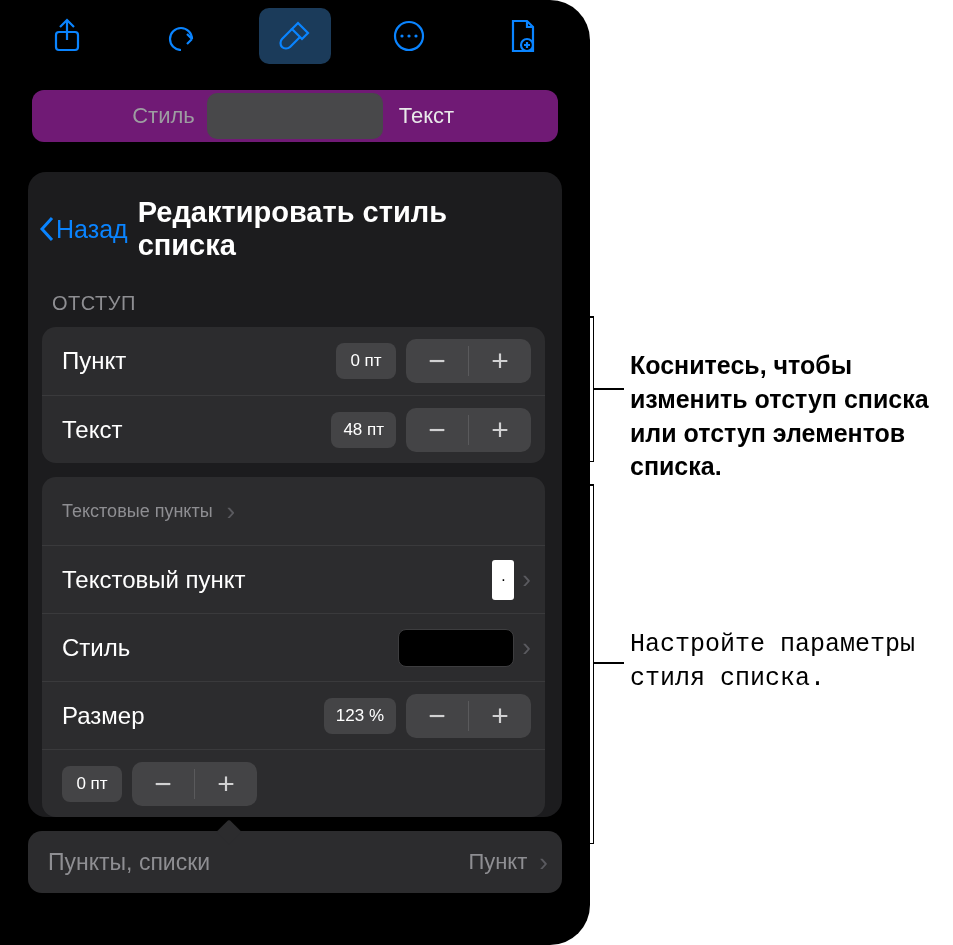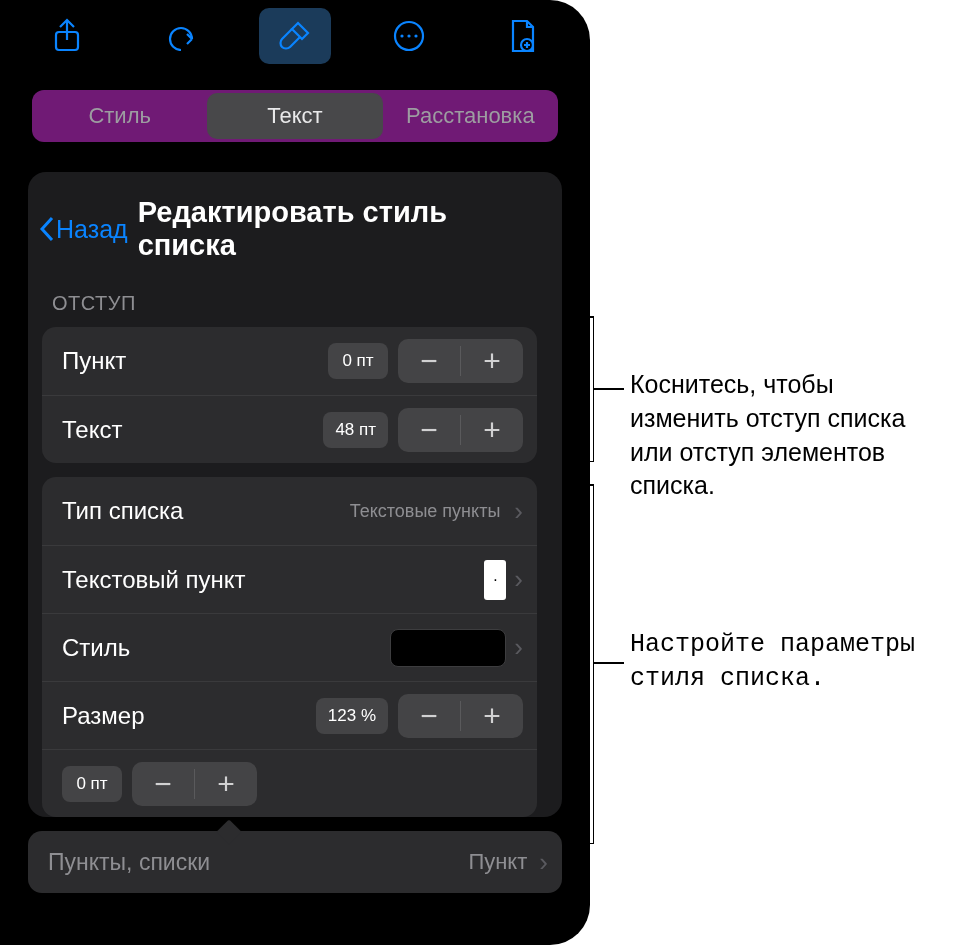--- a/index.html
+++ b/index.html
@@ -56,21 +56,21 @@
     left: 33.2%; top: 3px; bottom: 3px;
     width: 33.6%;
     background: #48484a;
     border-radius: 10px;
   }
 
   .panel {
     margin: 30px 28px 0 28px;
     background: #1c1c1e;
     border-radius: 18px;
-    padding: 14px 11px 0 0;
+    padding: 14px 3px 0 0;
   }
   .panel-header {
     display: flex;
     align-items: center;
     padding: 10px 18px 22px 10px;
     gap: 4px;
   }
   .back { color: #0a84ff; font-size: 25px; display: flex; align-items: center; }
   .back svg { stroke: #0a84ff; stroke-width: 3; fill: none; }
   .title { color: #fff; font-size: 29px; font-weight: 600; margin-left: 6px; }
@@ -158,21 +158,21 @@
   .bottom-row .l { color: #8e8e92; font-size: 23px; flex: 1; }
   .bottom-row .r { color: #8e8e92; font-size: 22px; margin-right: 4px; }
 
   
   .ann {
     position: absolute;
     color: #000;
     font-size: 25px;
     line-height: 1.35;
   }
-  .ann1 { left: 630px; top: 368px; width: 300px; }
+  .ann1 { left: 630px; top: 349px; width: 300px; font-weight: bold; }
   .ann2 { left: 630px; top: 628px; width: 300px; font-family: Liberation Mono, monospace; }
   .bracket {
     position: absolute;
     border-right: 1.5px solid #000;
     width: 18px;
   }
   .bracket::before, .bracket::after {
     content: "";
     position: absolute;
     right: 0;
@@ -230,21 +230,20 @@
           <circle cx="19" cy="27" r="6"></circle>
           <path d="M19 24v6M16 27h6"></path>
         </svg>
     </div>
   </div>
 
   <div class="segmented">
     <div class="pill"></div>
     <div class="seg">Стиль</div>
     <div class="seg active">Текст</div>
-    <div class="seg">Расстановка</div>
   </div>
 
   <div class="panel">
     <div class="panel-header">
       <span class="back">
         <svg width="18" height="28" viewBox="0 0 18 28">
             <path d="M14 3L4 14l10 11"></path>
           </svg>
         <span>Назад</span>
       </span>
@@ -269,21 +268,20 @@
         <div class="stepr">
           <div class="btn">−</div>
           <div class="sep"></div>
           <div class="btn">+</div>
         </div>
       </div>
     </div>
 
     <div class="group">
       <div class="row">
-        <span class="label">Тип списка</span>
         <span class="rhs-text">Текстовые пункты</span>
         <span class="chev">›</span>
       </div>
       <div class="row">
         <span class="label">Текстовый пункт</span>
         <span class="swatch-white">·</span>
         <span class="chev">›</span>
       </div>
       <div class="row">
         <span class="label">Стиль</span>

